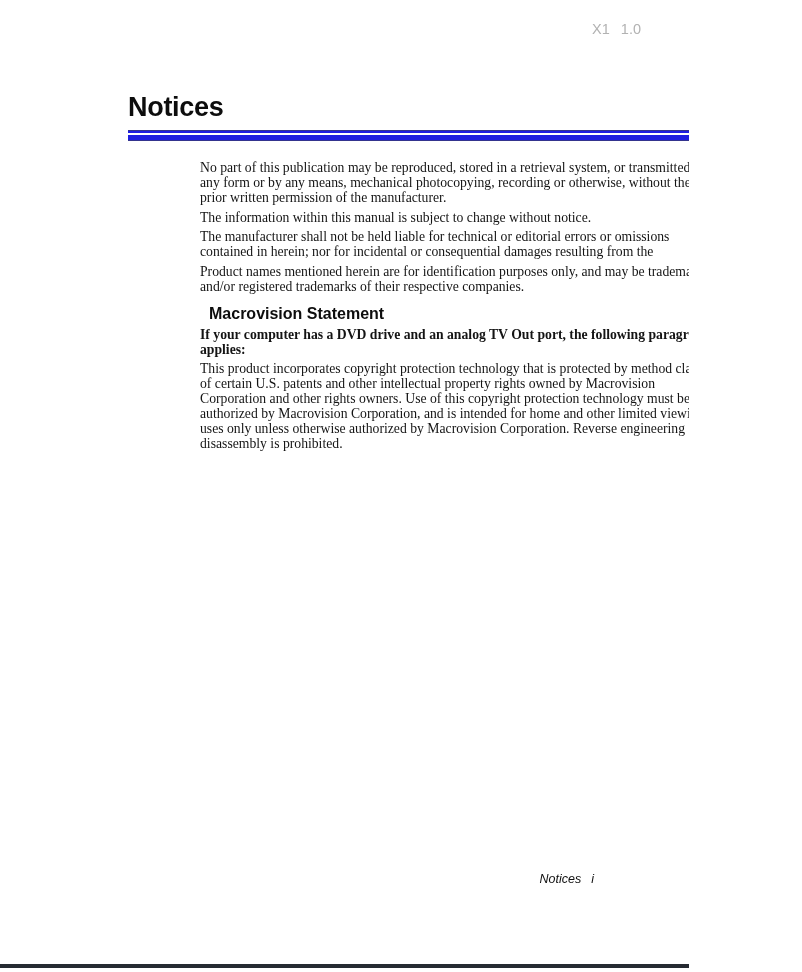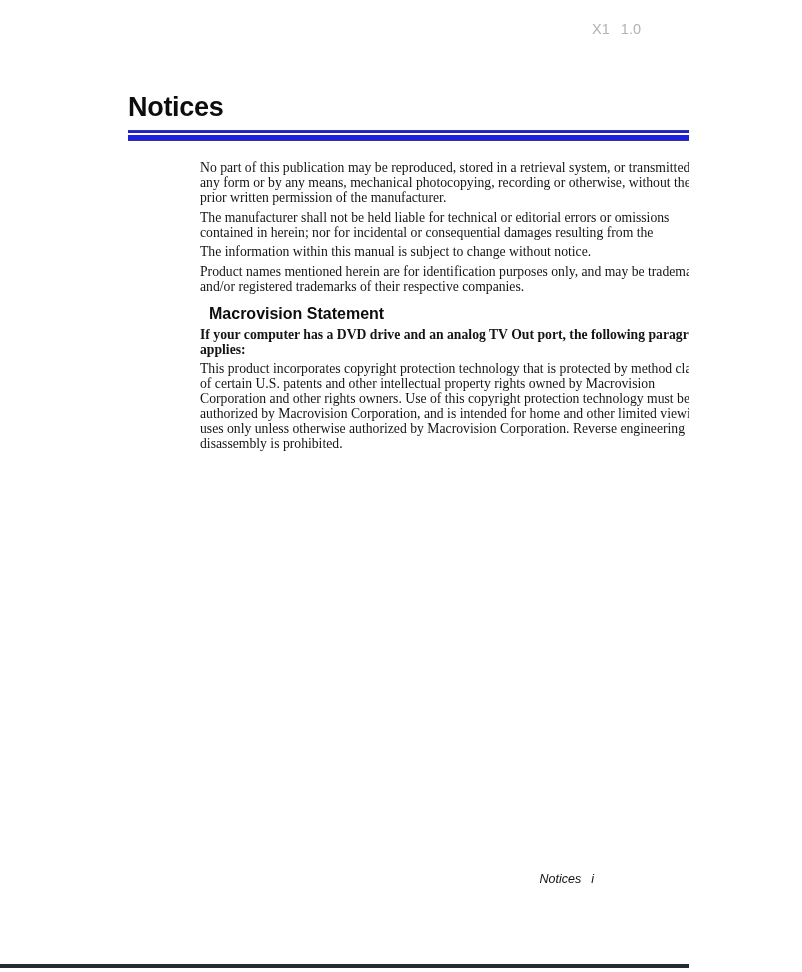--- a/index.html
+++ b/index.html
@@ -92,22 +92,22 @@
   <div class="version">
     <span>X1</span><span class="num">1.0</span>
   </div>
 
   <h1 class="page-title">Notices</h1>
 
   <div class="title-rule"></div>
 
   <div class="content">
     <p>No part of this publication may be reproduced, stored in a retrieval system, or transmitted, in any form or by any means, mechanical photocopying, recording or otherwise, without the prior written permission of the manufacturer.</p>
+    <p>The information within this manual is subject to change without notice.</p>
     <p>The manufacturer shall not be held liable for technical or editorial errors or omissions contained in herein; nor for incidental or consequential damages resulting from the</p>
-    <p>The information within this manual is subject to change without notice.</p>
     <p>Product names mentioned herein are for identification purposes only, and may be trademarks and/or registered trademarks of their respective companies.</p>
 
     <h2 class="sub-heading">Macrovision Statement</h2>
     <p class="bold-intro">If your computer has a DVD drive and an analog TV Out port, the following paragraph applies:</p>
     <p>This product incorporates copyright protection technology that is protected by method claims of certain U.S. patents and other intellectual property rights owned by Macrovision Corporation and other rights owners. Use of this copyright protection technology must be authorized by Macrovision Corporation, and is intended for home and other limited viewing uses only unless otherwise authorized by Macrovision Corporation. Reverse engineering or disassembly is prohibited.</p>
   </div>
 
   <div class="footer">
     <span>Notices</span><span class="pg">i</span>
   </div>

